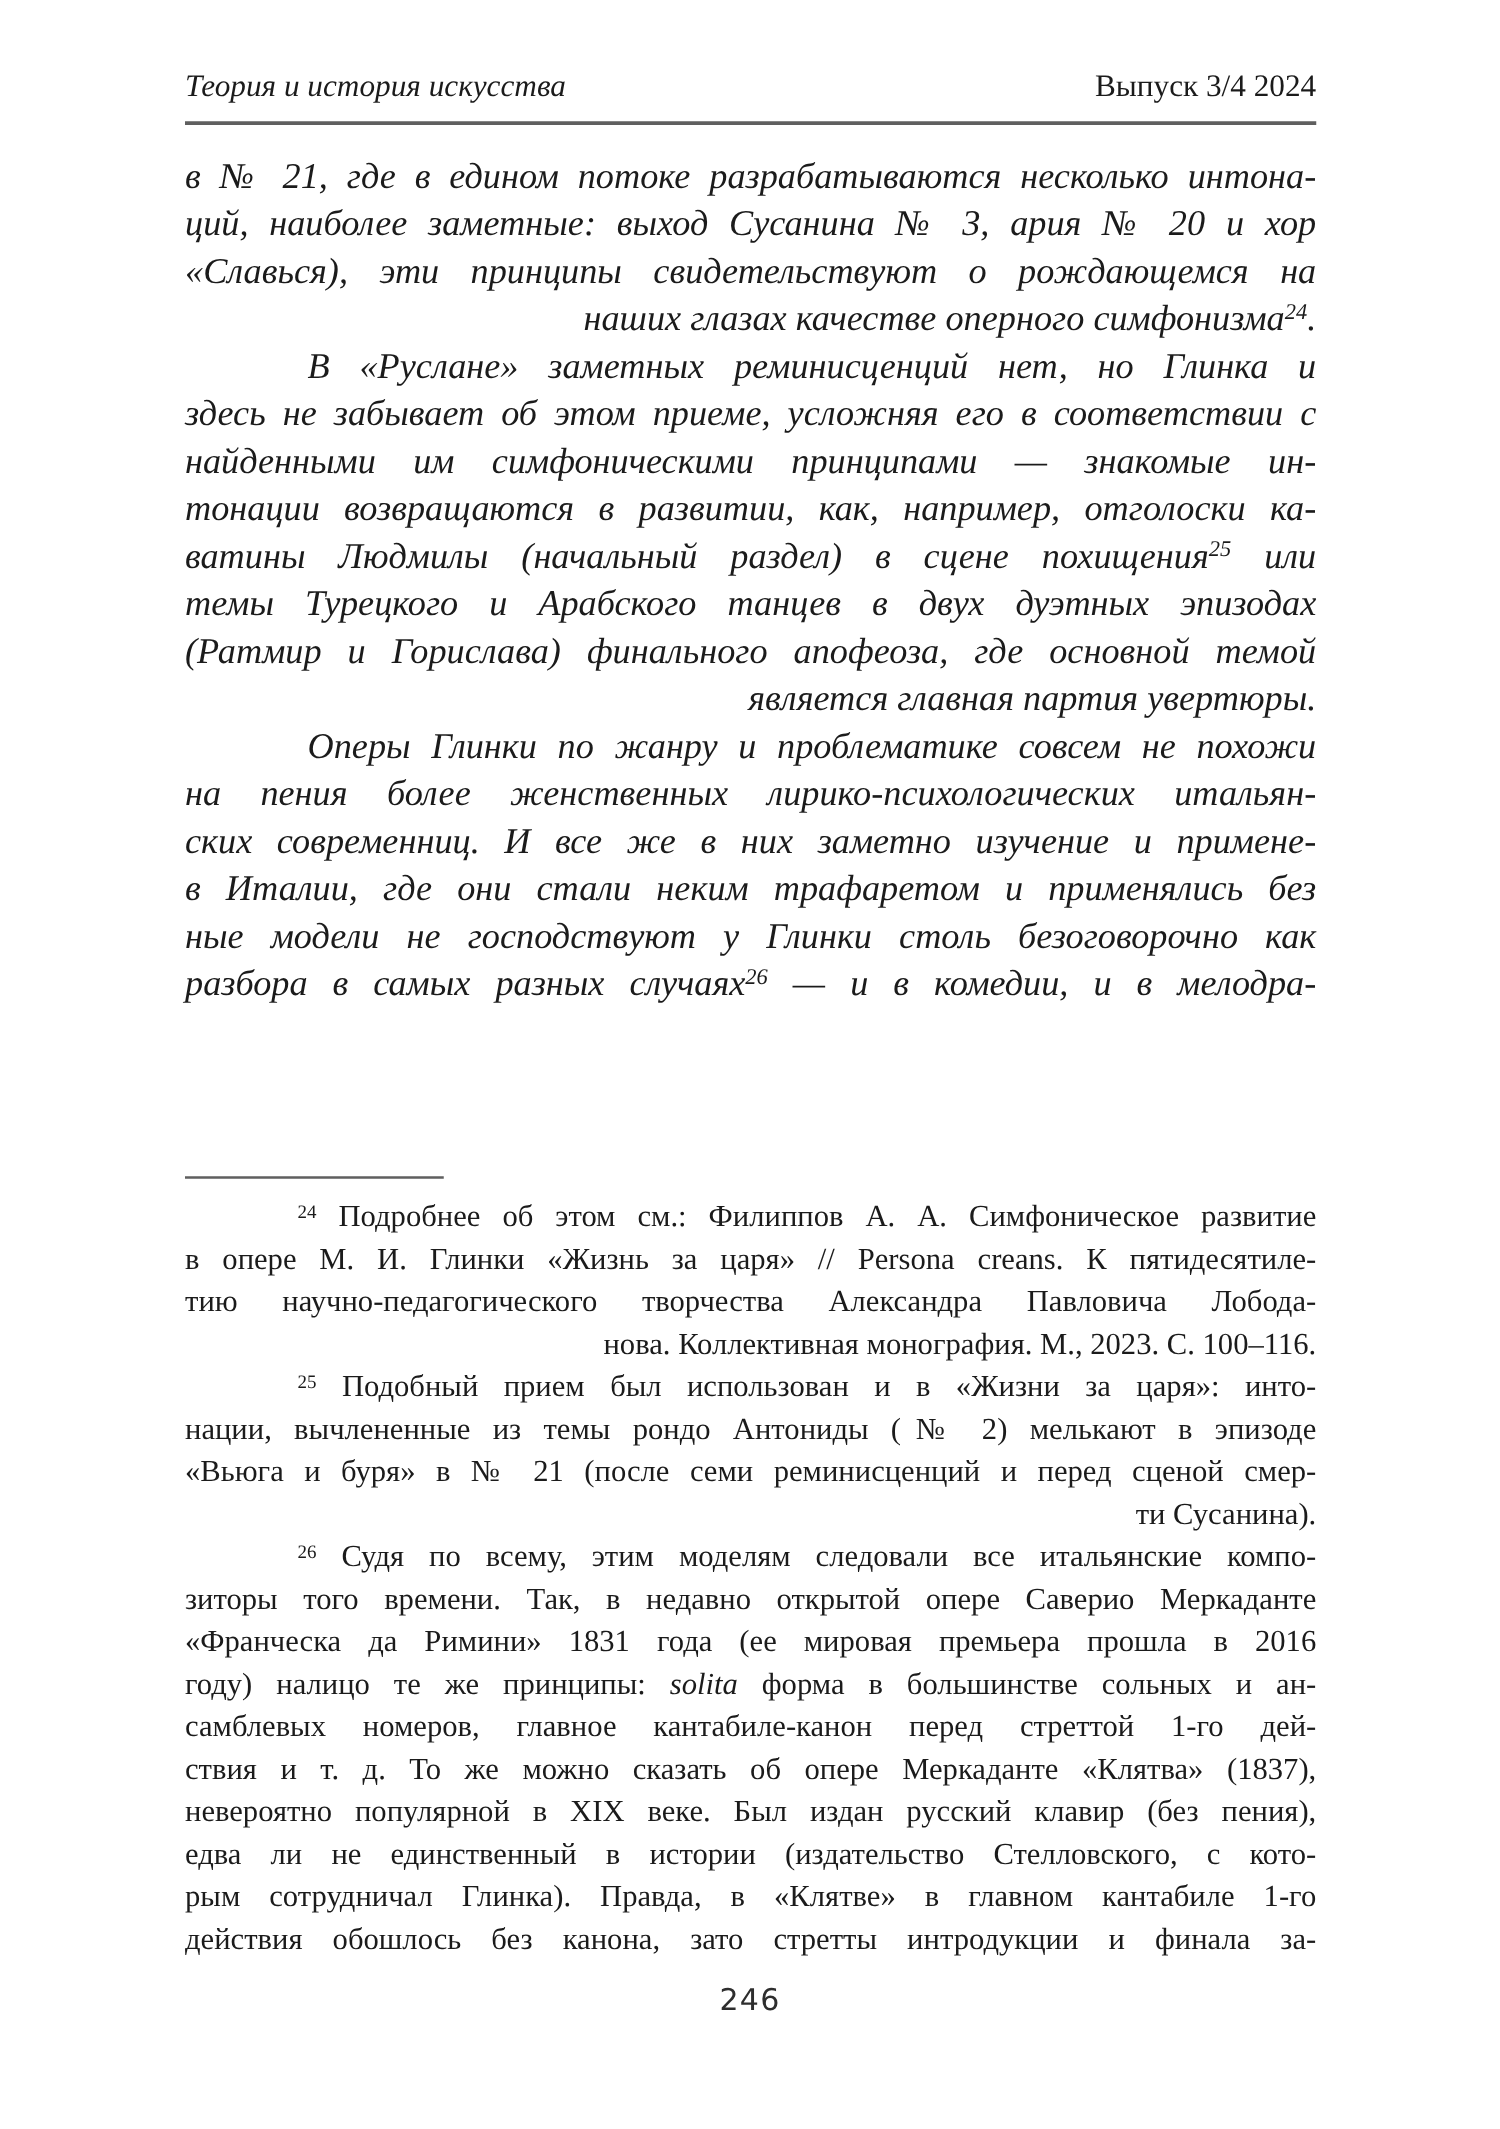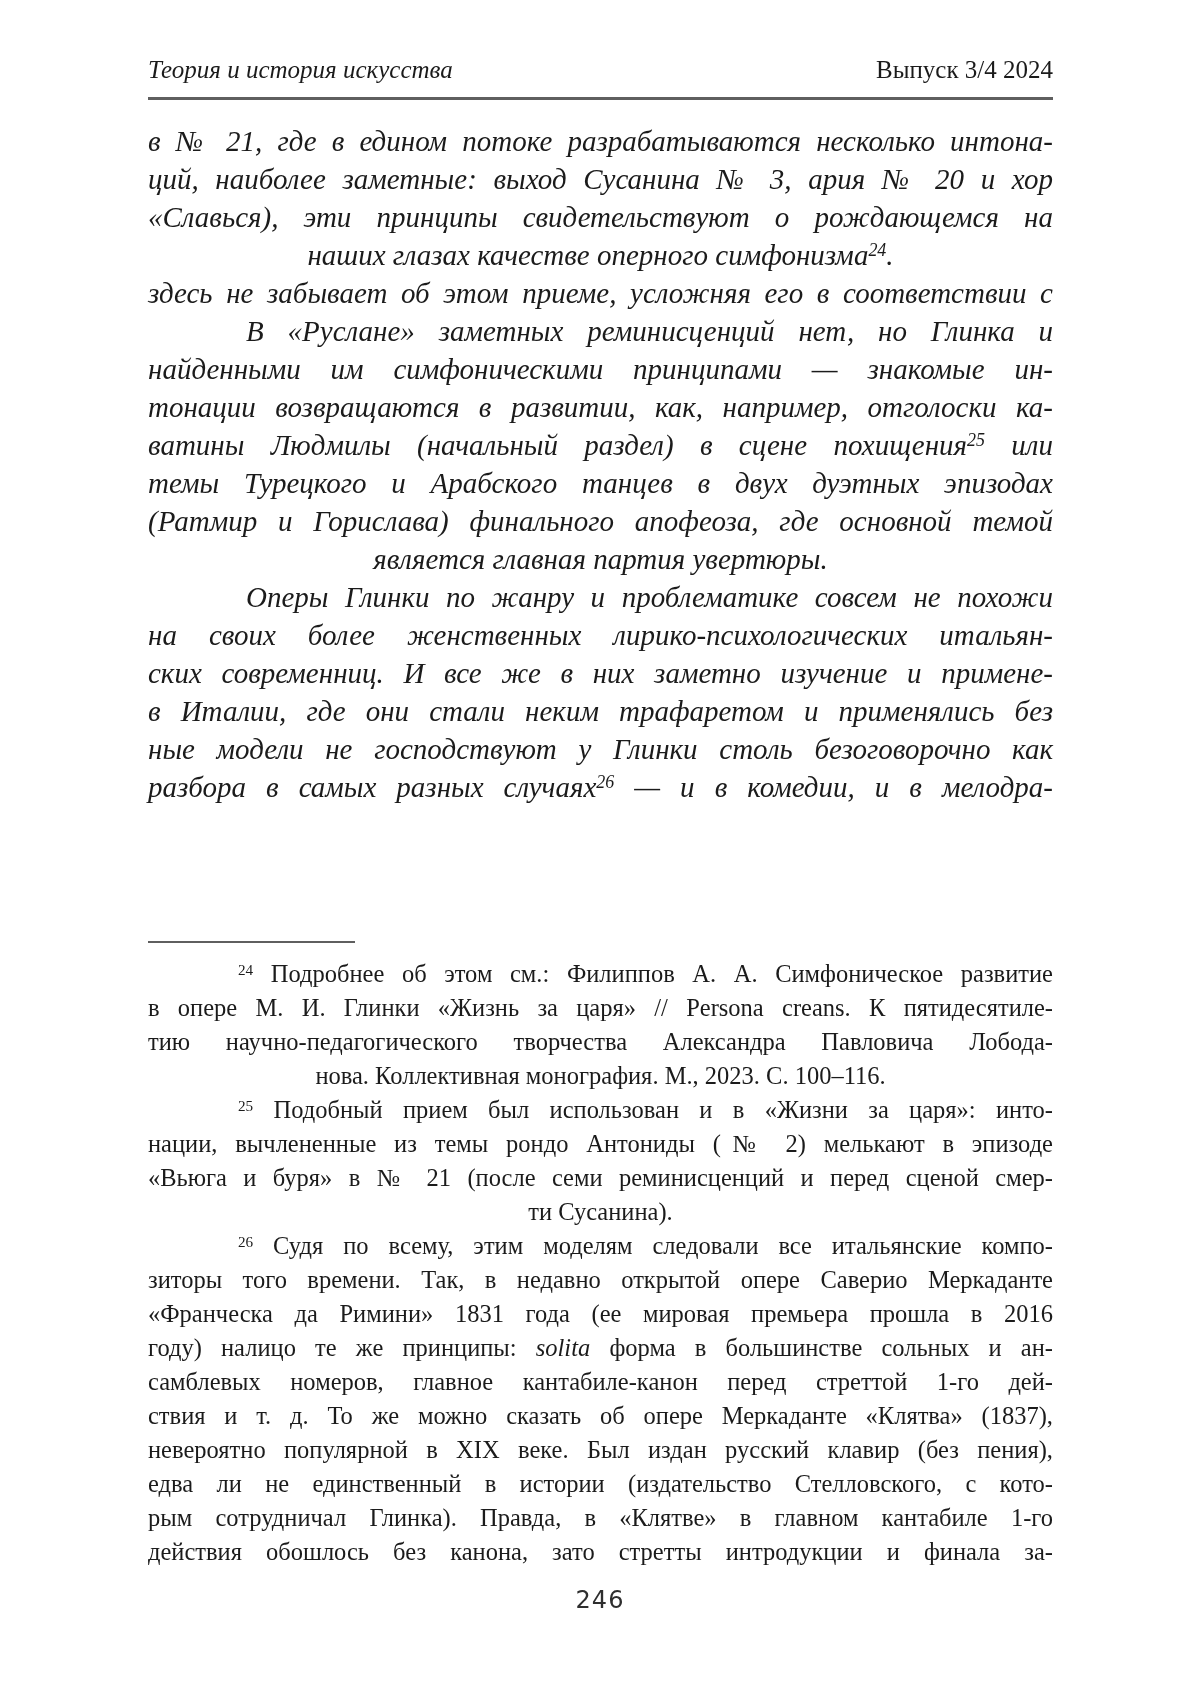--- a/index.html
+++ b/index.html
@@ -50,21 +50,21 @@
   }
   .fn-block {
     position:absolute;
     left:148px; top:957px;
     width:905px;
     font-size:24.5px;
   }
   .fn-block .tline { line-height:34px; }
   .fn-block .indent { padding-left:90px; }
   .tline {
-    text-align:center;
+    text-align:right;
     white-space:normal;
   }
   .tline.jst {
     text-align:justify;
     text-align-last:justify;
   }
   sup {
     font-size:0.62em;
     vertical-align:baseline;
     position:relative;
@@ -95,32 +95,32 @@
   <div class="header-rule"></div>
 
   <div class="body-block">
     <div class="para">
         <div class="tline jst">в № 21, где в едином потоке разрабатываются несколько интона-</div>
         <div class="tline jst">ций, наиболее заметные: выход Сусанина № 3, ария № 20 и хор</div>
         <div class="tline jst">«Славься), эти принципы свидетельствуют о рождающемся на</div>
         <div class="tline">наших глазах качестве оперного симфонизма<sup>24</sup>.</div>
       </div>
     <div class="para">
+        <div class="tline indent jst">В «Руслане» заметных реминисценций нет, но Глинка и</div>
         <div class="tline jst">здесь не забывает об этом приеме, усложняя его в соответствии с</div>
-        <div class="tline indent jst">В «Руслане» заметных реминисценций нет, но Глинка и</div>
         <div class="tline jst">найденными им симфоническими принципами — знакомые ин-</div>
         <div class="tline jst">тонации возвращаются в развитии, как, например, отголоски ка-</div>
         <div class="tline jst">ватины Людмилы (начальный раздел) в сцене похищения<sup>25</sup> или</div>
         <div class="tline jst">темы Турецкого и Арабского танцев в двух дуэтных эпизодах</div>
         <div class="tline jst">(Ратмир и Горислава) финального апофеоза, где основной темой</div>
         <div class="tline">является главная партия увертюры.</div>
       </div>
     <div class="para">
         <div class="tline indent jst">Оперы Глинки по жанру и проблематике совсем не похожи</div>
-        <div class="tline jst">на своих более женственных лирико-психологических итальян-</div>
+        <div class="tline jst">на пения более женственных лирико-психологических итальян-</div>
         <div class="tline jst">ских современниц. И все же в них заметно изучение и примене-</div>
         <div class="tline jst">в Италии, где они стали неким трафаретом и применялись без</div>
         <div class="tline jst">ные модели не господствуют у Глинки столь безоговорочно как</div>
         <div class="tline jst">разбора в самых разных случаях<sup>26</sup> — и в комедии, и в мелодра-</div>
       </div>
   </div>
 
   <div class="fn-rule"></div>
 
   <div class="fn-block">

